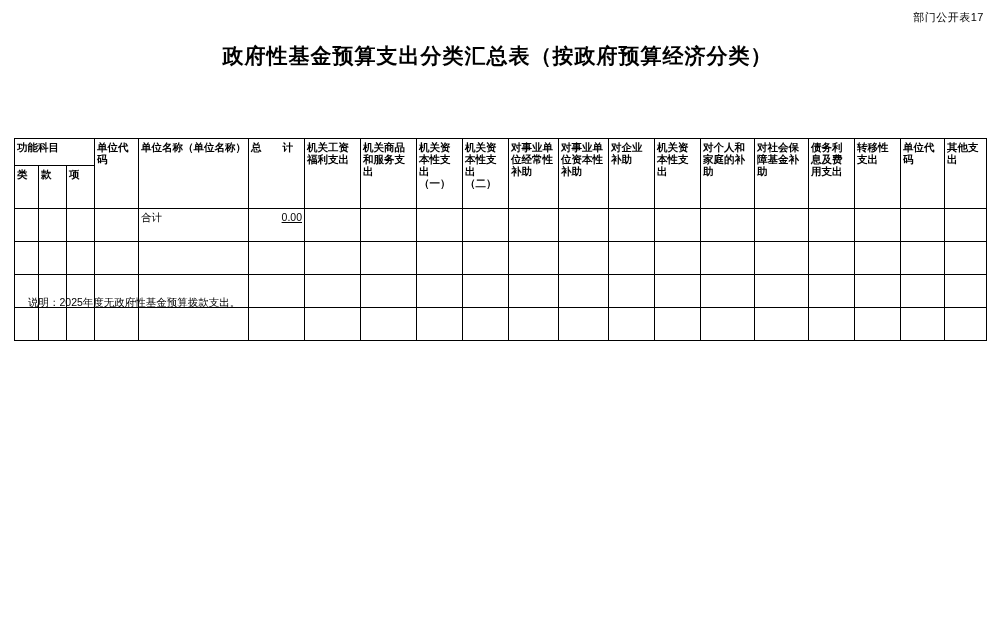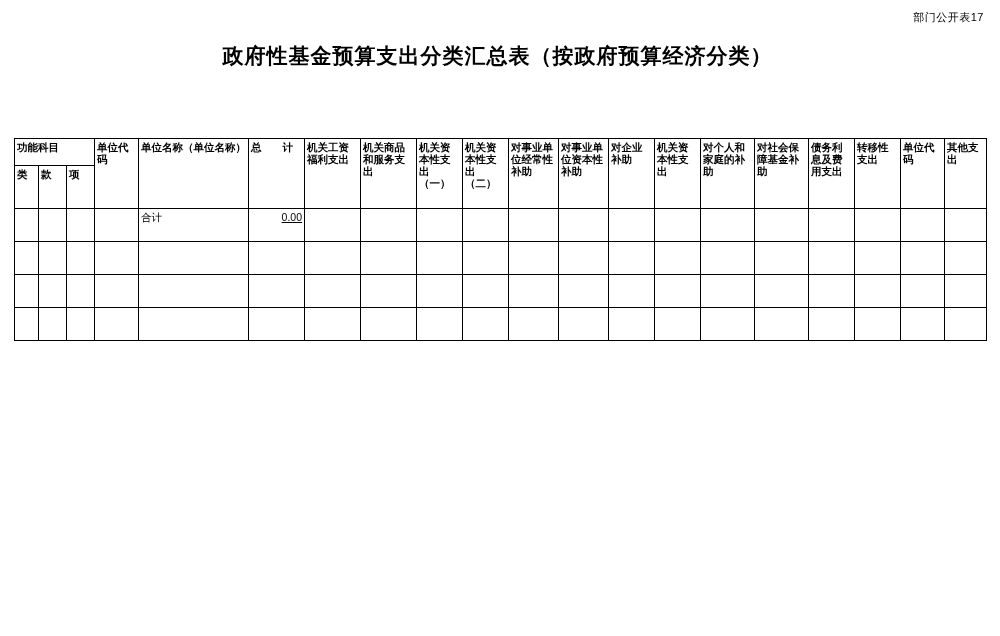--- a/index.html
+++ b/index.html
@@ -273,14 +273,15 @@
           <td class="amount"></td>
           <td class="amount"></td>
           <td class="amount"></td>
           <td class="amount"></td>
           <td class="amount"></td>
         </tr>
       </tbody>
     </table>
   </div>
 
+  <div class="note">说明：2025年度无政府性基金预算拨款支出。</div>
 
 </div>
 
 </body></html>

